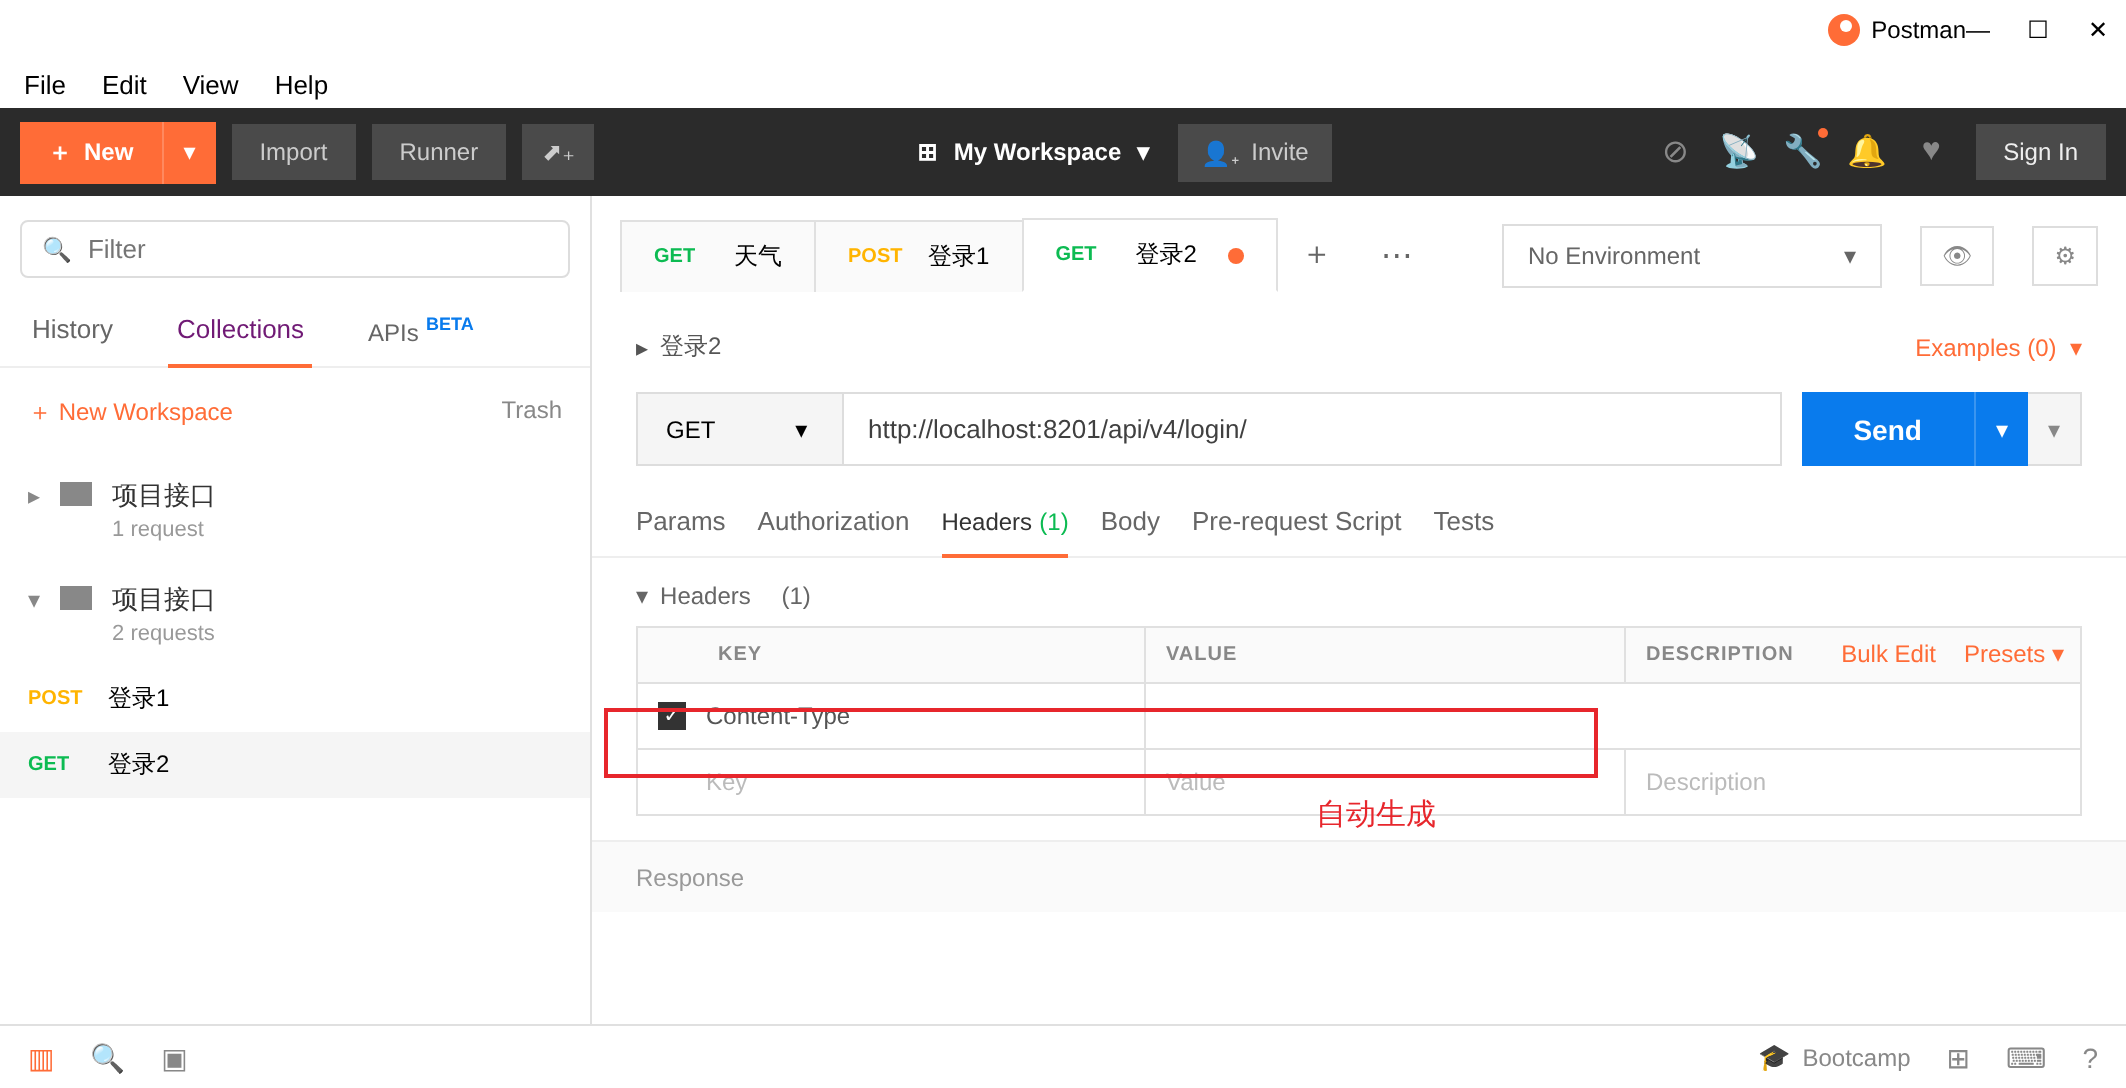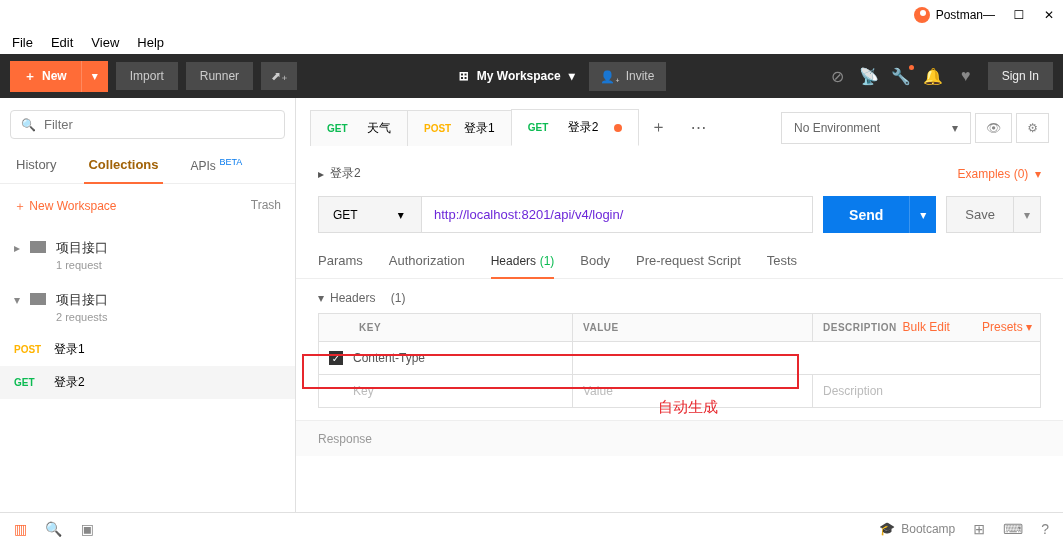--- a/index.html
+++ b/index.html
@@ -25,73 +25,73 @@
 .toolbar-icon{color:#888;cursor:pointer;width:20px;text-align:center;font-size:16px}
 .signin-btn{background:#4a4a4a;color:#eee;padding:7px 14px;border:none;cursor:pointer}
 .dot-badge{position:relative}
 .dot-badge::after{content:'';position:absolute;width:5px;height:5px;background:#ff6c37;border-radius:50%;top:-2px;right:-2px}
 .main{display:flex;height:414px}
 .sidebar{width:296px;border-right:1px solid #e0e0e0;display:flex;flex-direction:column;padding-top:8px}
 .filter-box{margin:4px 10px 8px;display:flex;align-items:center;gap:8px;padding:6px 10px;border:1px solid #ddd;border-radius:4px;color:#999}
 .filter-box input{border:none;outline:none;flex:1;font-size:13px}
 .sidebar-tabs{display:flex;padding:0 12px;gap:24px;border-bottom:1px solid #eee}
 .sidebar-tab{padding:10px 4px;color:#666;cursor:pointer;position:relative;font-size:13px}
-.sidebar-tab.active{color:#a16207;font-weight:700}
+.sidebar-tab.active{color:#701a75;font-weight:400}
 .sidebar-tab.active::after{content:'';position:absolute;bottom:-1px;left:0;right:0;height:2px;background:#ff6c37}
-.beta-badge{font-size:9px;color:#097bed;vertical-align:super;font-weight:400}
+.beta-badge{font-size:9px;color:#097bed;vertical-align:super;font-weight:700}
 .coll-actions{display:flex;justify-content:space-between;padding:14px 14px;font-size:13px}
 .new-coll{color:#ff6c37;cursor:pointer}
 .trash-link{color:#888;cursor:pointer}
 .folder{padding:10px 14px;display:flex;align-items:flex-start;gap:10px;cursor:pointer}
 .folder-caret{color:#888;margin-top:2px}
 .folder-icon{width:16px;height:12px;background:#888;margin-top:2px}
 .folder-info .fname{font-size:13px;color:#333}
 .folder-info .fcount{font-size:11px;color:#999;margin-top:2px}
 .req-item{padding:8px 14px;display:flex;align-items:center;gap:8px;cursor:pointer;font-size:12px}
 .req-item.selected{background:#f5f5f5}
 .method-badge{font-weight:700;font-size:10px;min-width:32px}
 .m-get{color:#0cbb52}
 .m-post{color:#ffb400}
 .content{flex:1;display:flex;flex-direction:column}
 .top-row{display:flex;align-items:center;padding:10px 14px;gap:12px}
 .tabs-row{display:flex;flex:1;align-items:center}
 .tab{padding:9px 16px;border:1px solid #e0e0e0;border-bottom:none;display:flex;align-items:center;gap:8px;cursor:pointer;font-size:12px;background:#fafafa;margin-right:-1px}
 .tab.active{background:#fff;border-top:1px solid #e0e0e0;border-bottom:1px solid #fff;position:relative;z-index:1}
 .tab-dot{width:8px;height:8px;background:#ff6c37;border-radius:50%;margin-left:8px}
 .add-tab{padding:9px 12px;cursor:pointer;color:#666;font-size:16px}
-.env-row{display:flex;align-items:center;gap:4px}
+.env-row{display:flex;align-items:center;gap:19px}
 .env-select{padding:8px 12px;border:1px solid #ddd;background:#fff;color:#666;width:190px;display:flex;justify-content:space-between;cursor:pointer;font-size:13px}
 .env-icon{padding:7px 10px;border:1px solid #ddd;cursor:pointer;color:#888}
 .req-header{display:flex;justify-content:space-between;padding:8px 22px;align-items:center}
 .req-name{display:flex;align-items:center;gap:6px;color:#555;font-size:13px}
 .examples-link{color:#ff6c37;font-size:12px;cursor:pointer}
 .url-row{display:flex;padding:6px 22px;gap:0;align-items:stretch}
 .method-select{padding:10px 14px;border:1px solid #ddd;background:#f5f5f5;display:flex;align-items:center;gap:40px;cursor:pointer;font-size:13px;min-width:104px}
-.url-input{flex:1;border:1px solid #ddd;border-left:none;padding:10px 12px;font-size:13px;color:#6d28d9}
+.url-input{flex:1;border:1px solid #ddd;border-left:none;padding:10px 12px;font-size:13px;color:#404040}
 .send-btn{background:#097bed;color:#fff;padding:10px 26px;border:none;font-weight:600;cursor:pointer;margin-left:10px;font-size:14px}
 .send-caret{background:#097bed;color:#fff;padding:10px;border:none;border-left:1px solid rgba(255,255,255,0.2);cursor:pointer}
 .save-btn{background:#f5f5f5;color:#666;padding:10px 18px;border:1px solid #ddd;margin-left:10px;cursor:pointer;font-size:13px}
 .save-caret{background:#f5f5f5;padding:10px;border:1px solid #ddd;border-left:none;cursor:pointer;color:#888}
-.req-tabs{display:flex;padding:14px 22px 0;gap:26px;border-bottom:1px solid #eee}
+.req-tabs{display:flex;padding:14px 22px 0;gap:16px;border-bottom:1px solid #eee}
 .req-tab{padding:0 0 10px;color:#666;cursor:pointer;position:relative;font-size:13px}
 .req-tab.active{color:#333}
 .req-tab.active::after{content:'';position:absolute;bottom:-1px;left:0;right:0;height:2px;background:#ff6c37}
 .req-tab-count{color:#0cbb52}
 .req-tab-links{margin-left:auto;display:flex;gap:14px;font-size:12px}
 .link-orange{color:#ff6c37;cursor:pointer}
 .link-gray{color:#ccc;cursor:pointer}
 .headers-section{padding:12px 22px}
 .headers-title{color:#666;font-size:12px;display:flex;align-items:center;gap:6px}
 .headers-table{margin-top:8px;border:1px solid #e0e0e0;position:relative}
 .ht-header{display:flex;background:#fafafa;border-bottom:1px solid #e0e0e0}
 .ht-cell{padding:8px 10px;font-size:10px;color:#888;font-weight:600;letter-spacing:0.5px}
 .ht-key{width:254px;border-right:1px solid #e0e0e0}
 .ht-val{width:240px;border-right:1px solid #e0e0e0}
 .ht-desc{flex:1}
-.ht-actions{position:absolute;right:8px;top:6px;display:flex;gap:32px;font-size:12px}
+.ht-actions{position:absolute;right:8px;top:6px;display:flex;gap:14px;font-size:12px}
 .ht-row{display:flex;border-bottom:1px solid #e0e0e0}
 .ht-row:last-child{border-bottom:none}
 .ht-row .cell{padding:9px 10px;font-size:12px;color:#555}
 .ht-row .cell.key{width:254px;border-right:1px solid #e0e0e0;display:flex;align-items:center;gap:10px}
 .ht-row .cell.val{width:240px;border-right:1px solid #e0e0e0}
 .ht-row .cell.desc{flex:1;color:#bbb}
 .ht-row.placeholder .cell{color:#bbb}
 .checkbox{width:14px;height:14px;background:#333;display:inline-flex;align-items:center;justify-content:center;color:#fff;font-size:10px}
 .highlight-box{border:2px solid #e7262c;position:absolute;pointer-events:none}
 .annotation{position:absolute;color:#e7262c;font-size:15px;font-weight:500}
@@ -241,21 +241,20 @@
       <div class="method-select">
         <span>GET</span>
           <span>▾</span>
       </div>
       <input class="url-input" value="http://localhost:8201/api/v4/login/" style="">
       <div style="display:flex">
         <button class="send-btn">Send</button>
         <button class="send-caret">▾</button>
       </div>
       <div style="display:flex">
-        <button class="save-btn">Save</button>
         <button class="save-caret">▾</button>
       </div>
     </div>
 
     <div class="req-tabs">
       <div class="req-tab">Params</div>
       <div class="req-tab">Authorization</div>
       <div class="req-tab active"><span>Headers</span> <span class="req-tab-count">(1)</span></div>
       <div class="req-tab">Body</div>
       <div class="req-tab">Pre-request Script</div>

